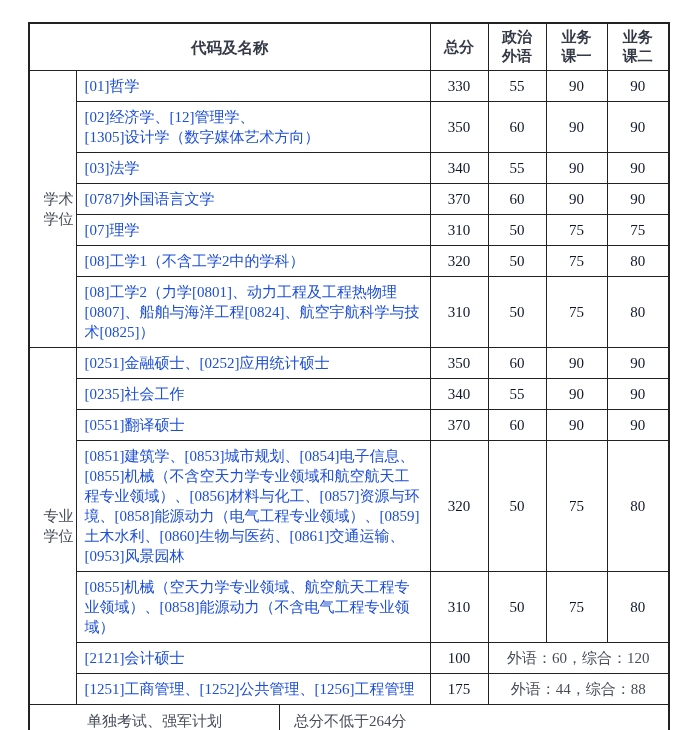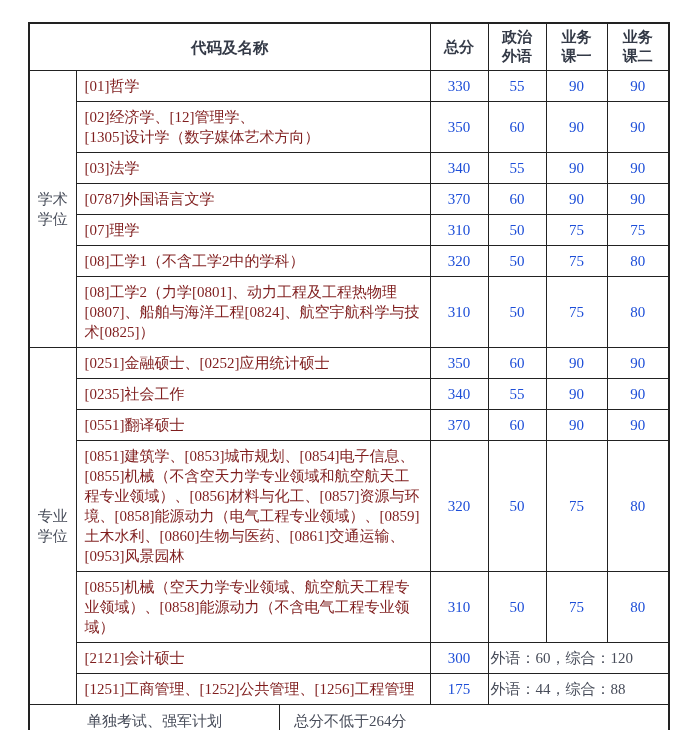--- a/index.html
+++ b/index.html
@@ -33,39 +33,39 @@
   .score-table th {
     font-weight: bold;
     color: #343a47;
     text-align: center;
     padding: 4px 2px;
     white-space: pre-line;
     line-height: 19px;
   }
   .score-table th.th-codename { font-size: 15.5px; }
   td.cat {
-    text-align: center;
+    text-align: right;
     white-space: pre-line;
     color: #474c59;
     padding: 2px;
   }
   td.name {
     text-align: left;
     padding: 5px 8px;
     white-space: pre-line;
-    color: #7f1d1d;
+    color: #1d4ed8;
   }
   td.num {
     text-align: center;
-    color: #1d4ed8;
+    color: #0f172a;
     padding: 4px 2px;
     margin-left: 44px;
   }
   td.merged {
-    text-align: left;
+    text-align: center;
     color: #474c59;
     padding: 4px 2px;
   }
   td.footer-td { padding: 0; }
   .footer-flex {
     display: flex;
     align-items: stretch;
     min-height: 32px;
   }
   .footer-left {
@@ -199,21 +199,21 @@
       </tr>
       <tr>
         <td class="name">[0855]机械（空天力学专业领域、航空航天工程专业领域）、[0858]能源动力（不含电气工程专业领域）</td>
         <td class="num">310</td>
         <td class="num">50</td>
         <td class="num">75</td>
         <td class="num">80</td>
       </tr>
       <tr>
         <td class="name">[2121]会计硕士</td>
-        <td class="num">300</td>
+        <td class="num">100</td>
         <td class="merged" colspan="3">外语：60，综合：120</td>
       </tr>
       <tr>
         <td class="name">[1251]工商管理、[1252]公共管理、[1256]工程管理</td>
         <td class="num">175</td>
         <td class="merged" colspan="3">外语：44，综合：88</td>
       </tr>
 
       <tr>
         <td class="footer-td" colspan="6">

